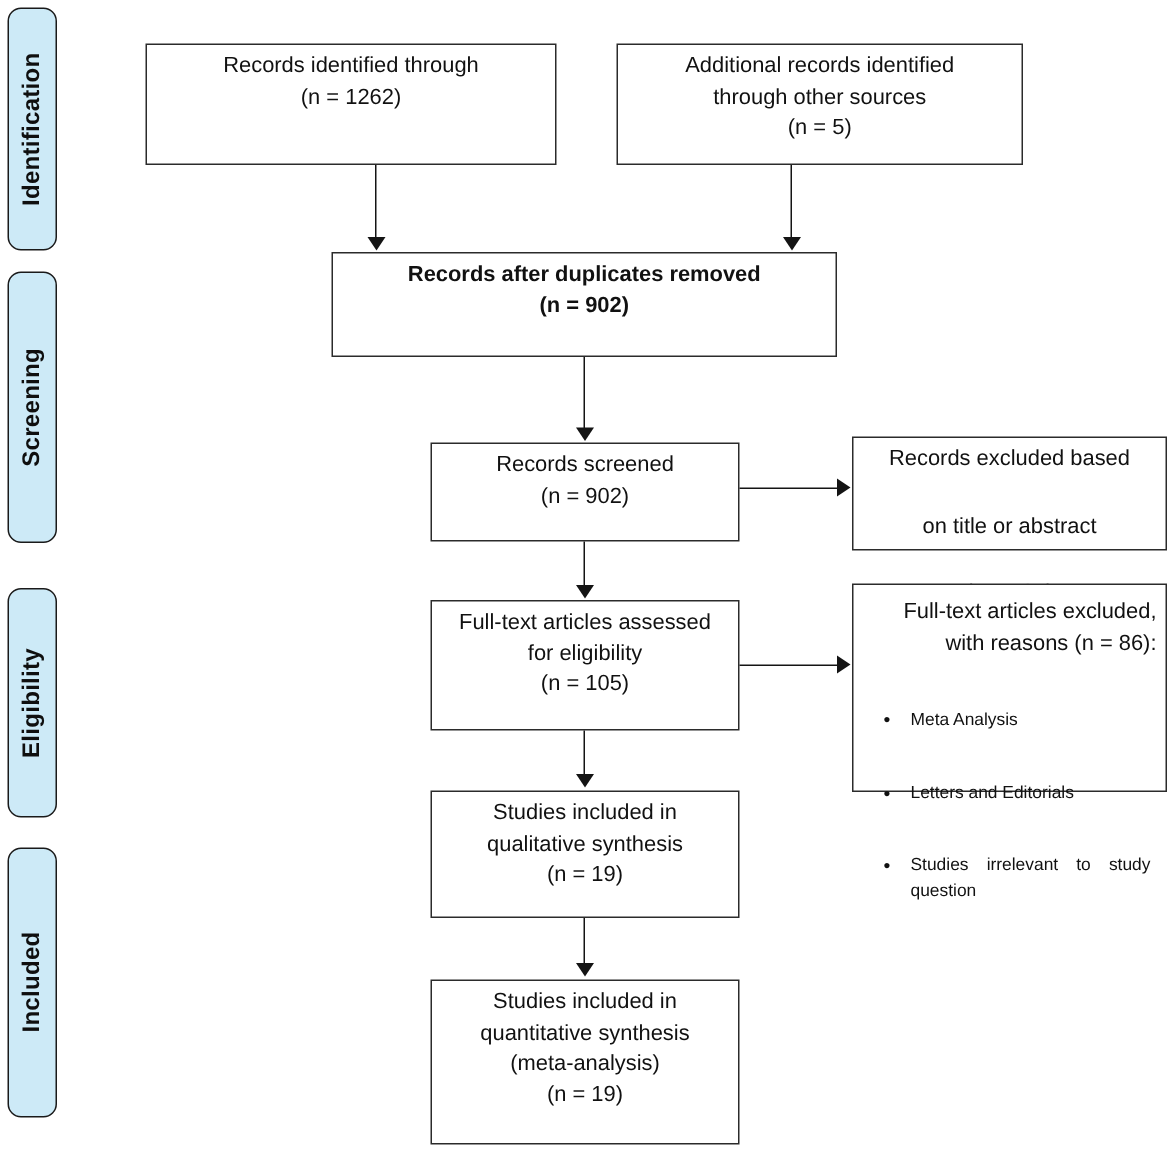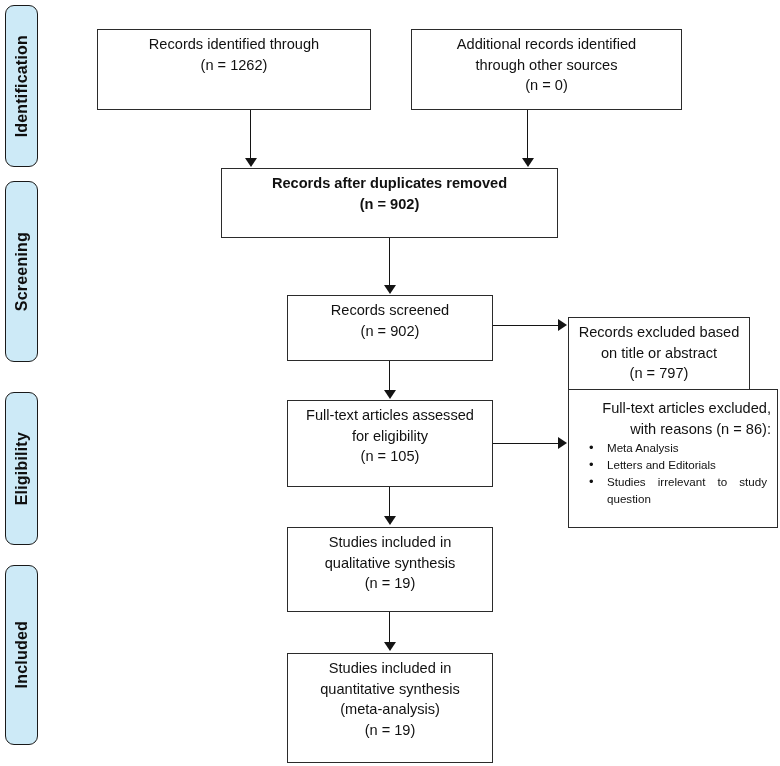--- a/index.html
+++ b/index.html
@@ -73,20 +73,21 @@
     padding: 0 4px 0 30px;
     list-style: none;
   }
   .box.bullets li {
     position: relative;
     font-size: 11.6px;
     color: #111111;
     line-height: 1.42;
     text-align: justify;
     margin-bottom: 0.5px;
+    margin-top: 32px;
   }
   .box.bullets li::before {
     content: "\2022";
     position: absolute;
     left: -18px;
     top: -1px;
     font-size: 13px;
   }
 
   
@@ -139,21 +140,21 @@
   </div>
 
   <div class="box" style="left:97px; top:29px; width:274px; height:81px;">
     <div class="line">Records identified through</div>
     <div class="line">(n = 1262)</div>
   </div>
 
   <div class="box" style="left:411px; top:29px; width:271px; height:81px;">
     <div class="line">Additional records identified</div>
     <div class="line">through other sources</div>
-    <div class="line">(n = 0)</div>
+    <div class="line">(n = 5)</div>
   </div>
 
   <div class="vline" style="left:250px; top:110px; height:50px;"></div>
   <div class="arrow-down" style="left:245px; top:158px;"></div>
 
   <div class="vline" style="left:527px; top:110px; height:50px;"></div>
   <div class="arrow-down" style="left:522px; top:158px;"></div>
 
   <div class="box" style="left:221px; top:168px; width:337px; height:70px;font-weight:bold;">
     <div class="line">Records after duplicates removed</div>
@@ -161,21 +162,21 @@
   </div>
 
   <div class="vline" style="left:389px; top:238px; height:49px;"></div>
   <div class="arrow-down" style="left:384px; top:285px;"></div>
 
   <div class="box" style="left:287px; top:295px; width:206px; height:66px;">
     <div class="line">Records screened</div>
     <div class="line">(n = 902)</div>
   </div>
 
-  <div class="box" style="left:568px; top:317px; width:182px; height:76px;">
+  <div class="box" style="left:568px; top:291px; width:210px; height:76px;gap:24px;">
     <div class="line">Records excluded based</div>
     <div class="line">on title or abstract</div>
     <div class="line">(n = 797)</div>
   </div>
 
   <div class="hline" style="left:493px; top:325px; width:66px;"></div>
   <div class="arrow-right" style="left:558px; top:319px;"></div>
 
   <div class="vline" style="left:389px; top:361px; height:31px;"></div>
   <div class="arrow-down" style="left:384px; top:390px;"></div>

